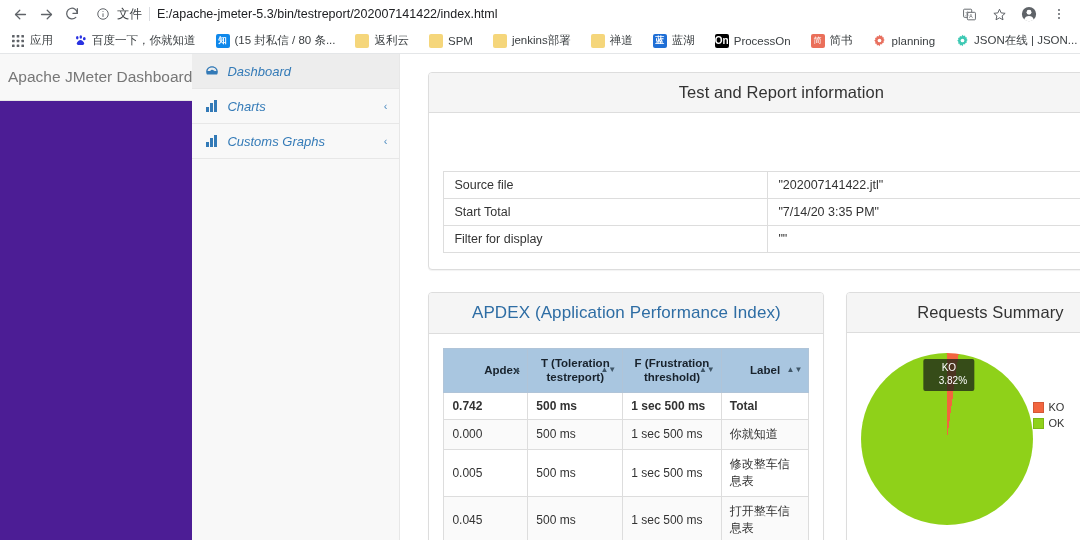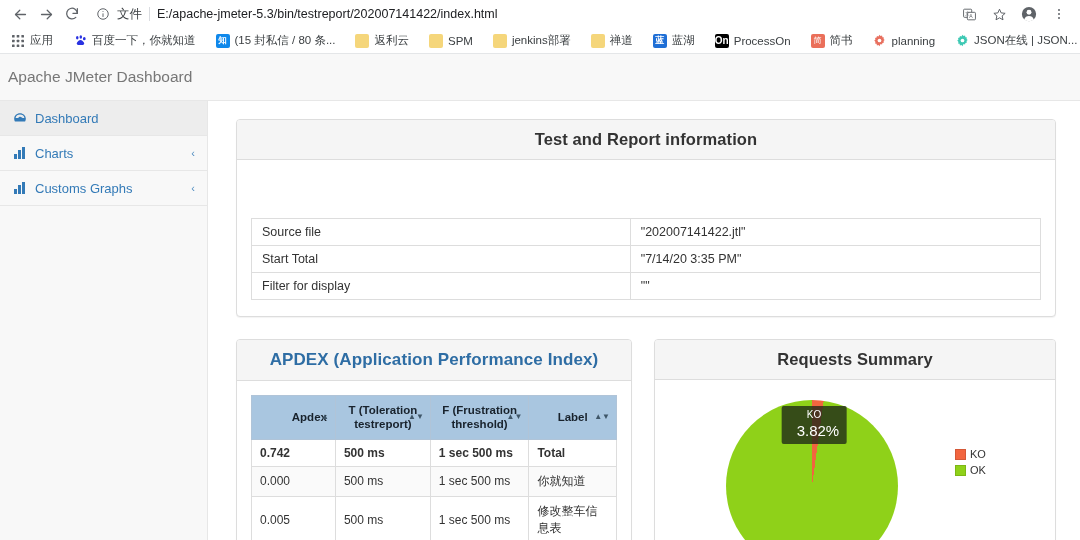--- a/index.html
+++ b/index.html
@@ -106,21 +106,21 @@
     font-size: 13px;
     padding: 0 5px;
     flex: 0 0 auto;
   }
 
   
   .app {
     height: 486px;
     background: #4c1d95;
     display: flex;
-    flex-direction: column;
+    flex-direction: row;
     overflow: hidden;
   }
   .app-header {
     height: 47px;
     background: #f8f8f8;
     border-bottom: 1px solid #e7e7e7;
     display: flex;
     align-items: center;
     padding-left: 8px;
     flex: 0 0 auto;
@@ -162,21 +162,21 @@
   }
   .side-ico.bars i {
     width: 3px; background: #337ab7; display: block;
   }
   .side-ico.bars i:nth-child(1) { height: 5px; }
   .side-ico.bars i:nth-child(2) { height: 9px; }
   .side-ico.bars i:nth-child(3) { height: 12px; }
   .side-ico.gauge {
     height: 13px; align-items: center;
   }
-  .side-label { flex: 1 1 auto; }
+  .side-label { flex: 1 1 auto; font-style: italic; }
   .side-chev { color: #337ab7; font-size: 11px; opacity: .85; }
 
   
   .content {
     flex: 1 1 auto;
     background: #ffffff;
     padding: 18px 24px 0 28px;
     overflow: hidden;
   }
   .panel {
@@ -188,21 +188,21 @@
   }
   .panel-head {
     background: #f5f5f5;
     border-bottom: 1px solid #dddddd;
     border-radius: 3px 3px 0 0;
     text-align: center;
     padding: 10px 12px;
   }
   .panel-title {
     font-size: 16.5px;
-    font-weight: bold;
+    font-weight: normal;
     color: #333333;
     letter-spacing: .1px;
     text-align: right;
   }
   .panel-title.blue { color: #2e6da4; font-size: 17px; }
   .panel-body { padding: 14px 14px 16px 14px; }
 
   table.info {
     width: 100%;
     border-collapse: collapse;
@@ -290,21 +290,21 @@
     background: rgba(30,38,24,.78);
     color: #ffffff;
     padding: 3px 7px 4px 7px;
     border-radius: 2px;
     text-align: center;
     font-size: 10px;
     line-height: 1.25;
     white-space: nowrap;
     z-index: 3;
   }
-  .tooltip .pct { font-size: 15px; margin-left: 8px; }
+  .tooltip .pct { font-size: 10px; margin-left: 8px; }
   .legend {
     flex: 0 0 86px;
     padding-top: 54px;
     display: flex;
     flex-direction: column;
     gap: 4px;
   }
   .legend-row {
     display: flex; align-items: center; gap: 4px;
     font-size: 11px; color: #333;

